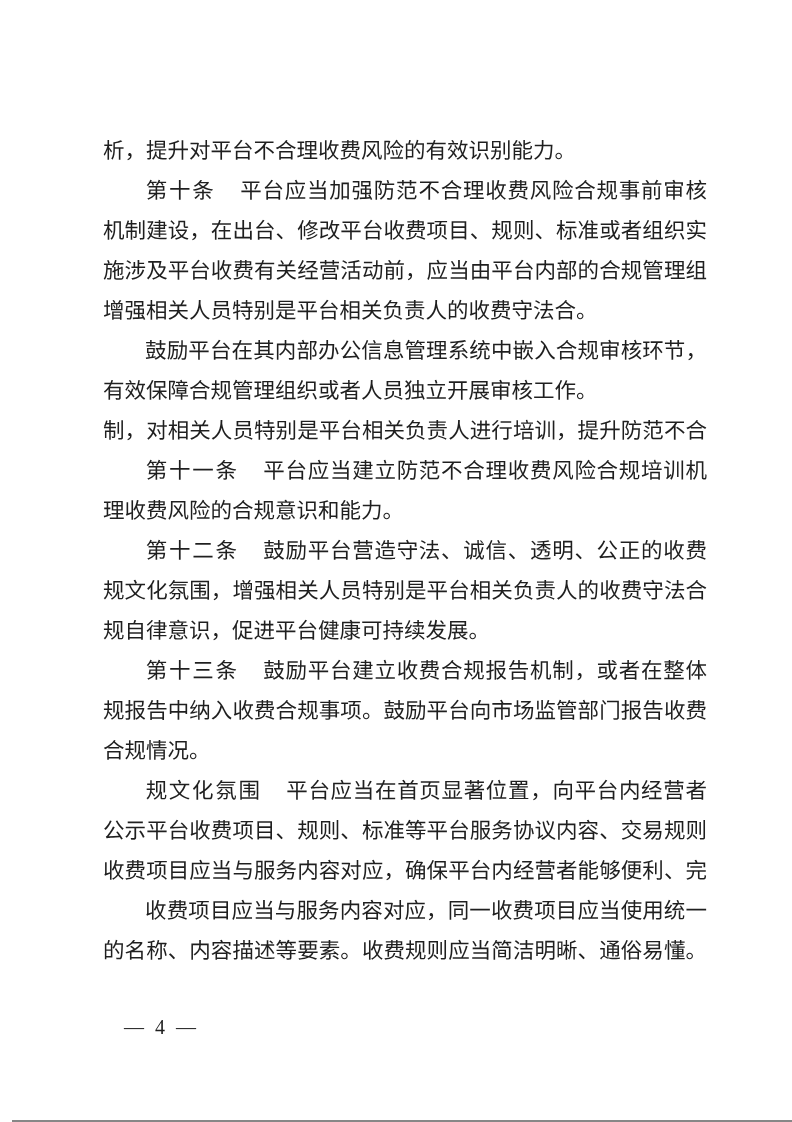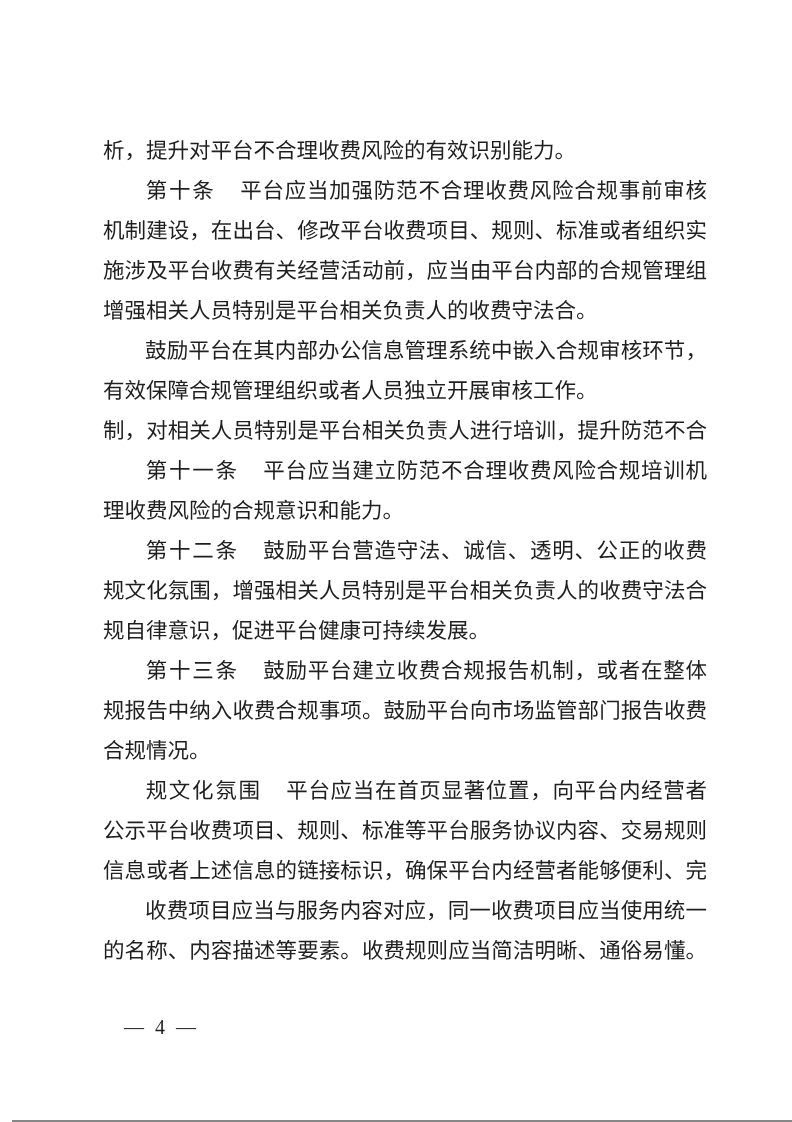--- a/index.html
+++ b/index.html
@@ -101,21 +101,21 @@
         <div class="line"><span class="t">规自律意识，促进平台健康可持续发展。</span></div>
       </div>
       <div class="para">
         <div class="line fill"><span class="indent"></span><b class="headword">第十三条</b><span class="gap"></span><span class="t">鼓励平台建立收费合规报告机制，或者在整体合</span></div>
         <div class="line fill"><span class="t">规报告中纳入收费合规事项。鼓励平台向市场监管部门报告收费</span></div>
         <div class="line"><span class="t">合规情况。</span></div>
       </div>
       <div class="para">
         <div class="line fill"><span class="indent"></span><b class="headword">规文化氛围</b><span class="gap"></span><span class="t">平台应当在首页显著位置，向平台内经营者持续</span></div>
         <div class="line fill"><span class="t">公示平台收费项目、规则、标准等平台服务协议内容、交易规则</span></div>
-        <div class="line fill"><span class="t">信息或者上述信息的链接标识，确保平台内经营者能够便利、完</span></div>
+        <div class="line fill"><span class="t">收费项目应当与服务内容对应，确保平台内经营者能够便利、完</span></div>
       </div>
       <div class="para">
         <div class="line fill"><span class="indent"></span><span class="t">收费项目应当与服务内容对应，同一收费项目应当使用统一</span></div>
         <div class="line fill"><span class="t">的名称、内容描述等要素。收费规则应当简洁明晰、通俗易懂。</span></div>
       </div>
     </div>
   <div class="page-number" style="color: rgb(31, 31, 31);">— 4 —</div>
 </div>
 
 </body></html>

